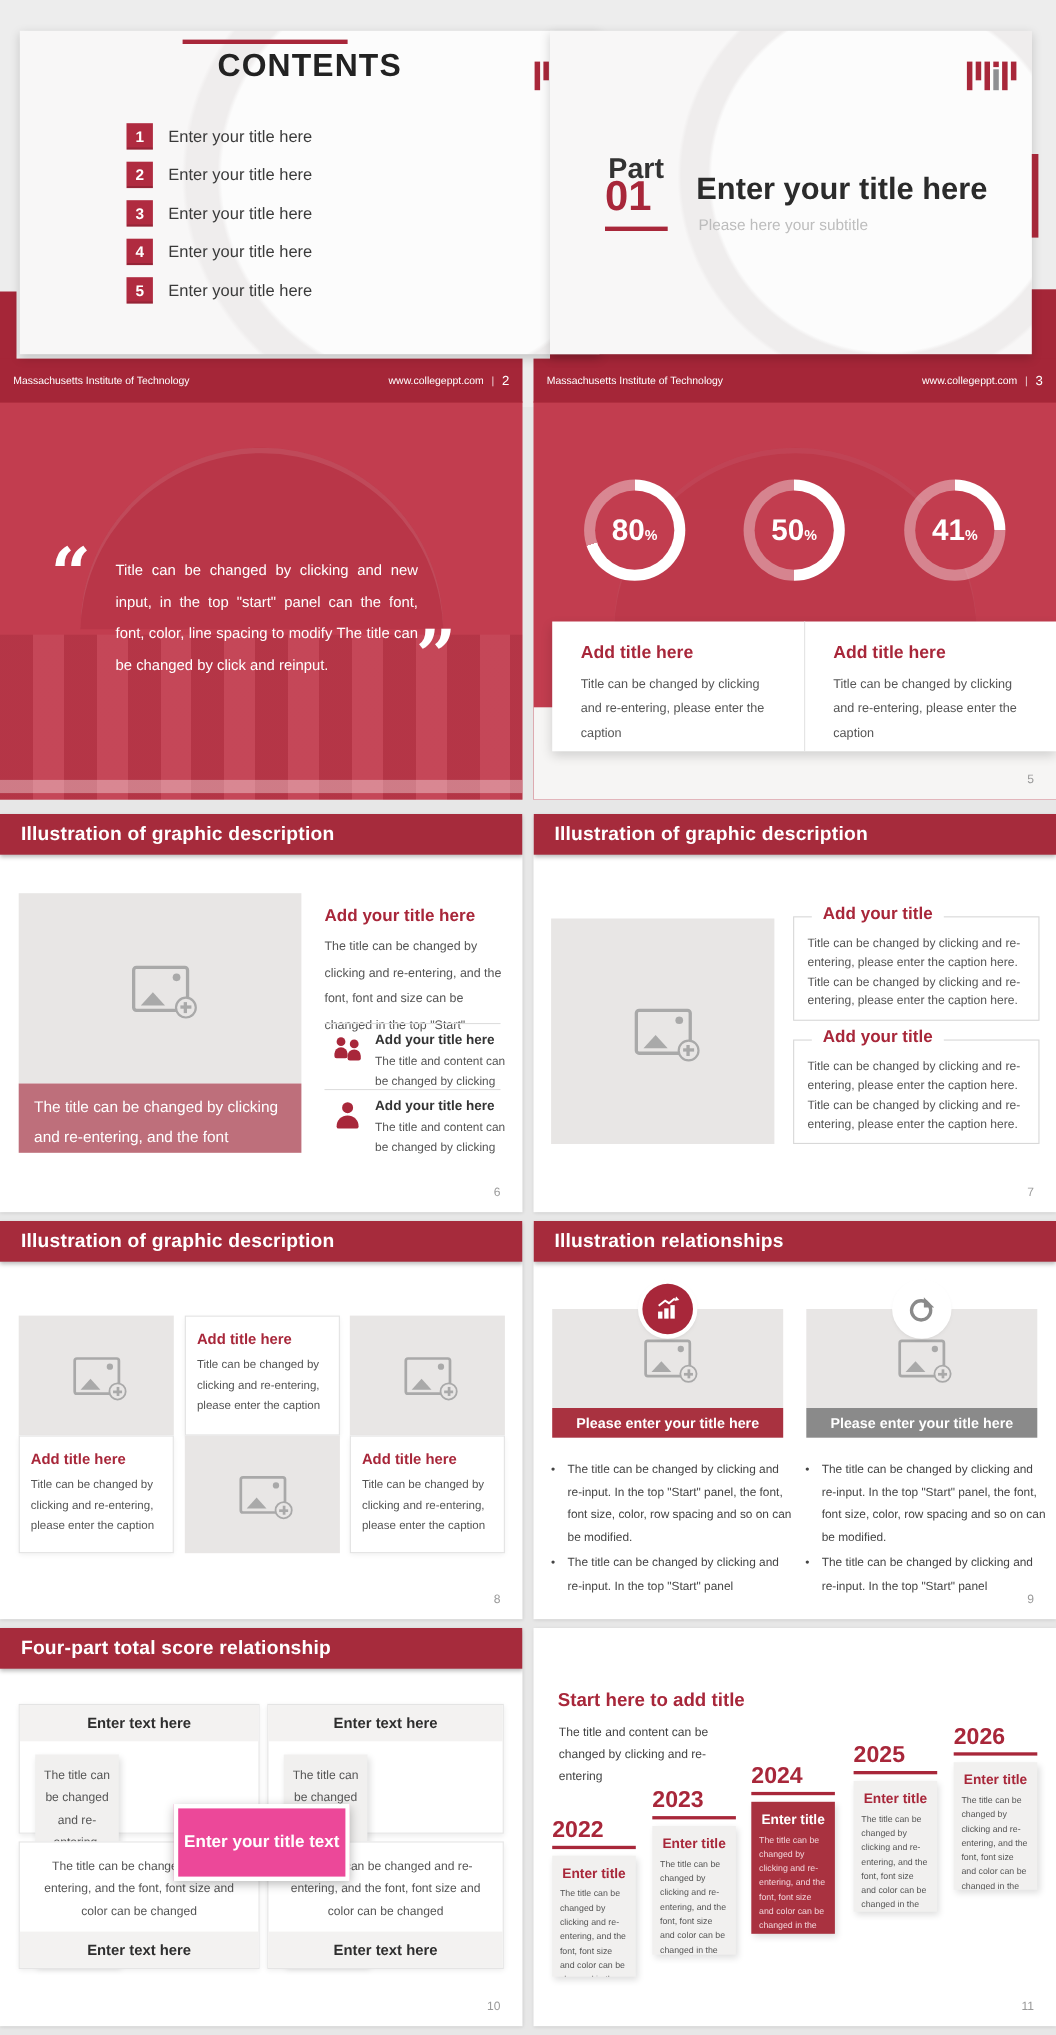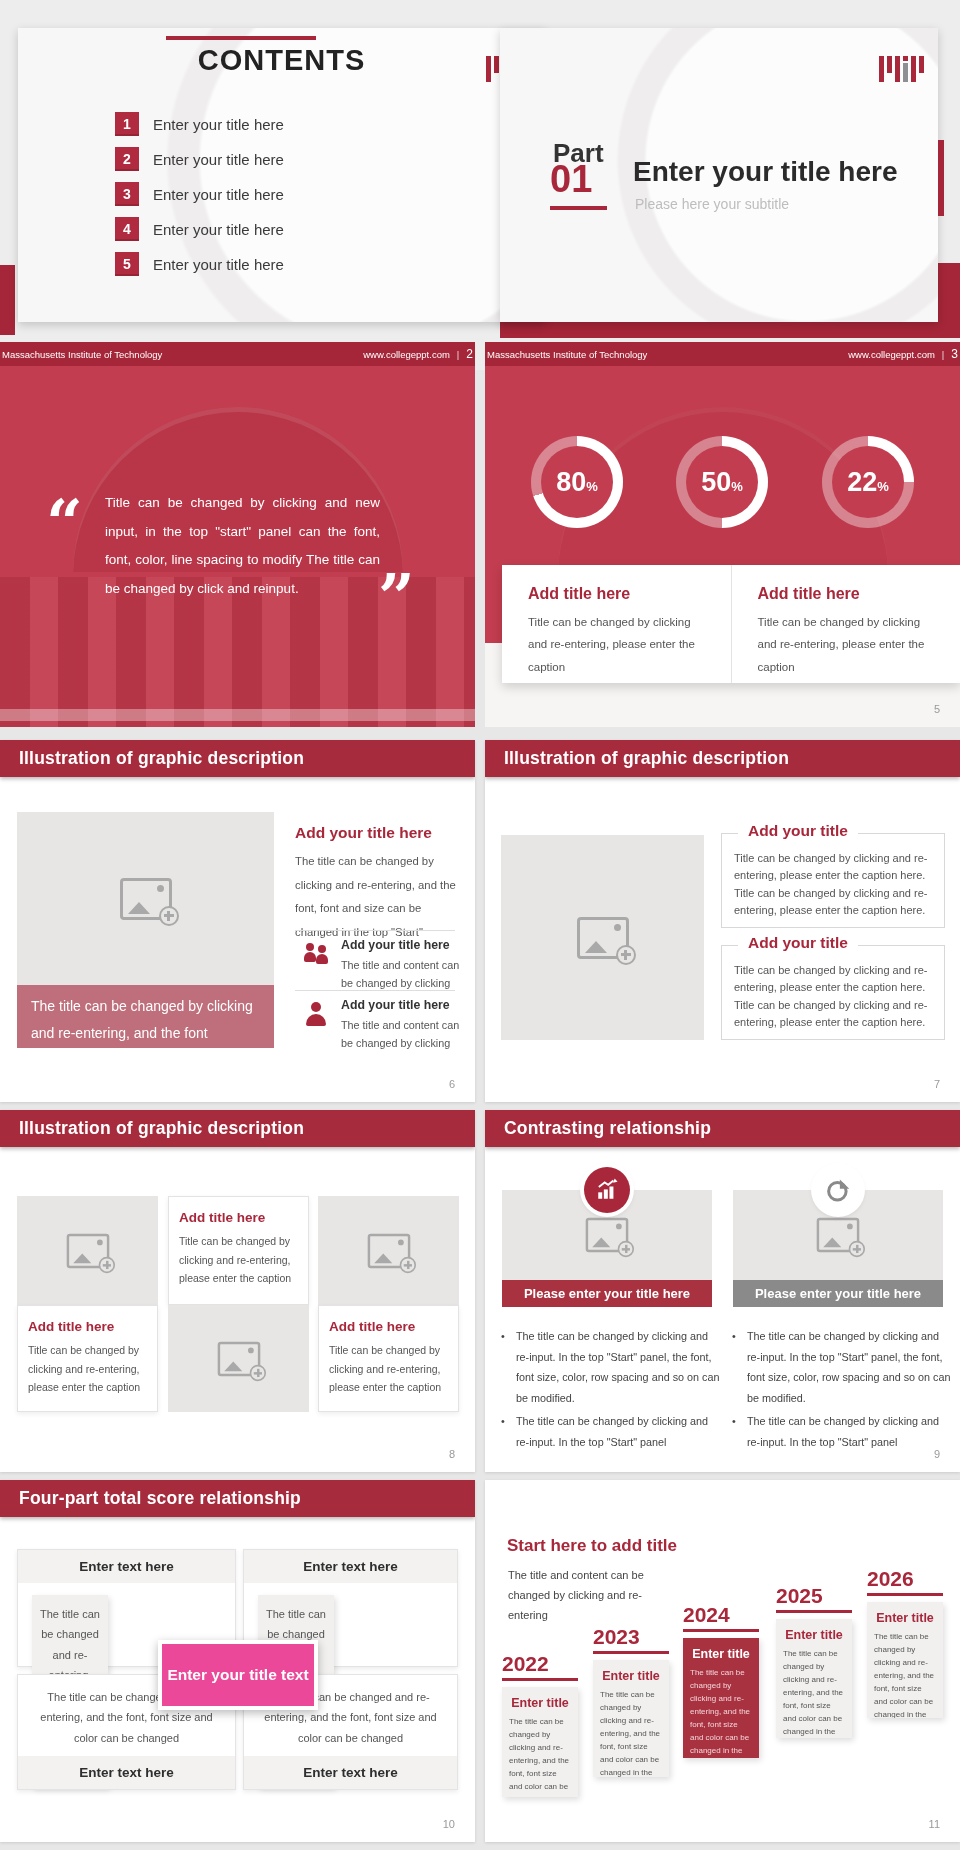--- a/index.html
+++ b/index.html
@@ -3,22 +3,22 @@
 <meta charset="utf-8">
 <style>
   html,body{margin:0;padding:0}
   body{width:960px;height:1850px;background:#E7E7E7;font-family:"Liberation Sans",sans-serif;position:relative;overflow:hidden}
   .cell{position:absolute;width:480px;height:370px}
   
   .r1{background:#EDEDED}
   .card{position:absolute;left:18px;top:28px;width:527px;height:294px;
     background:radial-gradient(circle at 70% 45%, #FCFCFC 0 46%, #EFEDED 47% 54%, #F8F7F7 55% 100%);
     box-shadow:0 3px 9px rgba(0,0,0,.18);z-index:2}
-  .footbar{position:absolute;top:342px;height:24px;background:#A52638;color:#fff;
-    display:flex;justify-content:space-between;align-items:center;padding:0 2px;z-index:1}
+  .footbar{position:absolute;top:326px;height:40px;background:#A52638;color:#fff;
+    display:flex;justify-content:space-between;align-items:center;padding:0 12px;z-index:1}
   .footbar .fl{font-size:9.5px}
   .footbar .fr{font-size:9.5px;display:flex;align-items:center}
   .footbar .sep{margin:0 7px;opacity:.8}
   .footbar .fpg{font-size:12px}
   .chip{position:absolute;left:0;top:265px;width:15px;height:70px;background:#A52638}
   .bandR{position:absolute;left:20px;right:0;top:263px;height:75px;background:#A52638}
   .vbar{position:absolute;left:458px;top:140px;width:6px;height:76px;background:#A52638;z-index:3}
   
   .mit{position:absolute;top:28px;right:14px;display:flex;gap:3px;height:26px}
   .mit i{display:block;width:5px;background:#A8273A}
@@ -43,21 +43,21 @@
   
   .redslide{position:absolute;top:0;bottom:8px;background:#C23D4F;overflow:hidden}
   .dome{position:absolute;left:50%;top:42px;transform:translateX(-50%);width:330px;height:165px;
     border-radius:165px 165px 0 0;background:rgba(140,25,40,.17);box-shadow:inset 0 5px 0 rgba(255,255,255,.10)}
   .colonnade{position:absolute;left:0;right:0;bottom:0;height:150px;
     background:repeating-linear-gradient(90deg, rgba(120,18,32,.18) 0 30px, rgba(255,255,255,.05) 30px 58px)}
   .baseline{position:absolute;left:0;right:0;bottom:6px;height:12px;background:rgba(255,255,255,.35)}
   .oq,.cq{position:absolute;font-family:"DejaVu Serif",serif;font-weight:bold;color:#fff;font-size:64px;line-height:1;z-index:2}
   .oq{left:46px;top:126px}
   .cq{left:378px;top:200px}
-  .qtext{position:absolute;left:105px;top:124px;width:275px;font-size:13.5px;line-height:2.12;color:#fff;text-align:justify;z-index:2}
+  .qtext{position:absolute;left:105px;top:140px;width:275px;font-size:13.5px;line-height:2.12;color:#fff;text-align:justify;z-index:2}
   .donut{position:absolute;top:71px;width:92px;height:92px;border-radius:50%}
   .hole{position:absolute;inset:10px;border-radius:50%;background:#C23D4F}
   .dl{position:absolute;inset:0;display:flex;align-items:center;justify-content:center;color:#fff;z-index:2}
   .dn{font-size:27px;font-weight:bold}
   .du{font-size:13px;font-weight:bold;margin-top:9px}
   .dbot{position:absolute;left:0;right:0;bottom:0;height:84px;background:#F6F5F4;z-index:1}
   .dcard{position:absolute;left:17px;right:0;top:200px;height:118px;background:#fff;box-shadow:0 4px 10px rgba(0,0,0,.16);display:flex;z-index:2}
   .dcol{flex:1;padding:20px 22px 0 26px}
   .dcol + .dcol{border-left:1px solid #E3E3E3}
   .dtitle{font-size:16px;font-weight:bold;color:#A8273A;margin-bottom:8px}
@@ -252,21 +252,21 @@
       <div class="hole"></div>
       <div class="dl">
           <span class="dn">50</span>
           <span class="du">%</span>
         </div>
     </div>
     <div class="donut" style="left:337px">
       <div style="position: absolute; inset: 0px; border-radius: 50%; background: conic-gradient(rgb(255, 255, 255) 0deg, rgb(255, 255, 255) 25%, rgba(255, 255, 255, 0.38) 25%, rgba(255, 255, 255, 0.38) 100%);"></div>
       <div class="hole"></div>
       <div class="dl">
-          <span class="dn">22</span>
+          <span class="dn">41</span>
           <span class="du">%</span>
         </div>
     </div>
     <div class="dcard">
       <div class="dcol">
         <div class="dtitle">Add title here</div>
         <div class="dcap">Title can be changed by clicking and re-entering, please enter the caption</div>
       </div>
       <div class="dcol">
         <div class="dtitle">Add title here</div>
@@ -360,21 +360,21 @@
     <div class="c3t" style="left:318px;top:195px;height:107px">
       <div class="c3h">Add title here</div>
       <div class="c3b">Title can be changed by clicking and re-entering, please enter the caption</div>
     </div>
     <div class="pg">8</div>
   </div>
 </div>
 
 <div class="cell rcell" style="left:480px;top:1110px">
   <div class="ws">
-    <div class="hdr">Contrasting relationship</div>
+    <div class="hdr">Illustration relationships</div>
     <div class="cir red" style="left:99px">
       <svg width="28" height="28" viewBox="0 0 24 24">
         <rect x="4.5" y="14" width="3.4" height="5.5" fill="#fff"></rect>
         <rect x="9.3" y="11.5" width="3.4" height="8" fill="#fff"></rect>
         <rect x="14.1" y="9" width="3.4" height="10.5" fill="#fff"></rect>
         <polyline points="5,9.5 10,5.5 13,7.5 17.5,3.8" stroke="#fff" stroke-width="1.6" fill="none"></polyline>
         <polygon points="18.6,2.2 21,5 17.2,5.8" fill="#fff"></polygon>
       </svg>
     </div>
     <div class="img-ph small-pic" style="left:17px;top:80px;width:210px;height:90px">

